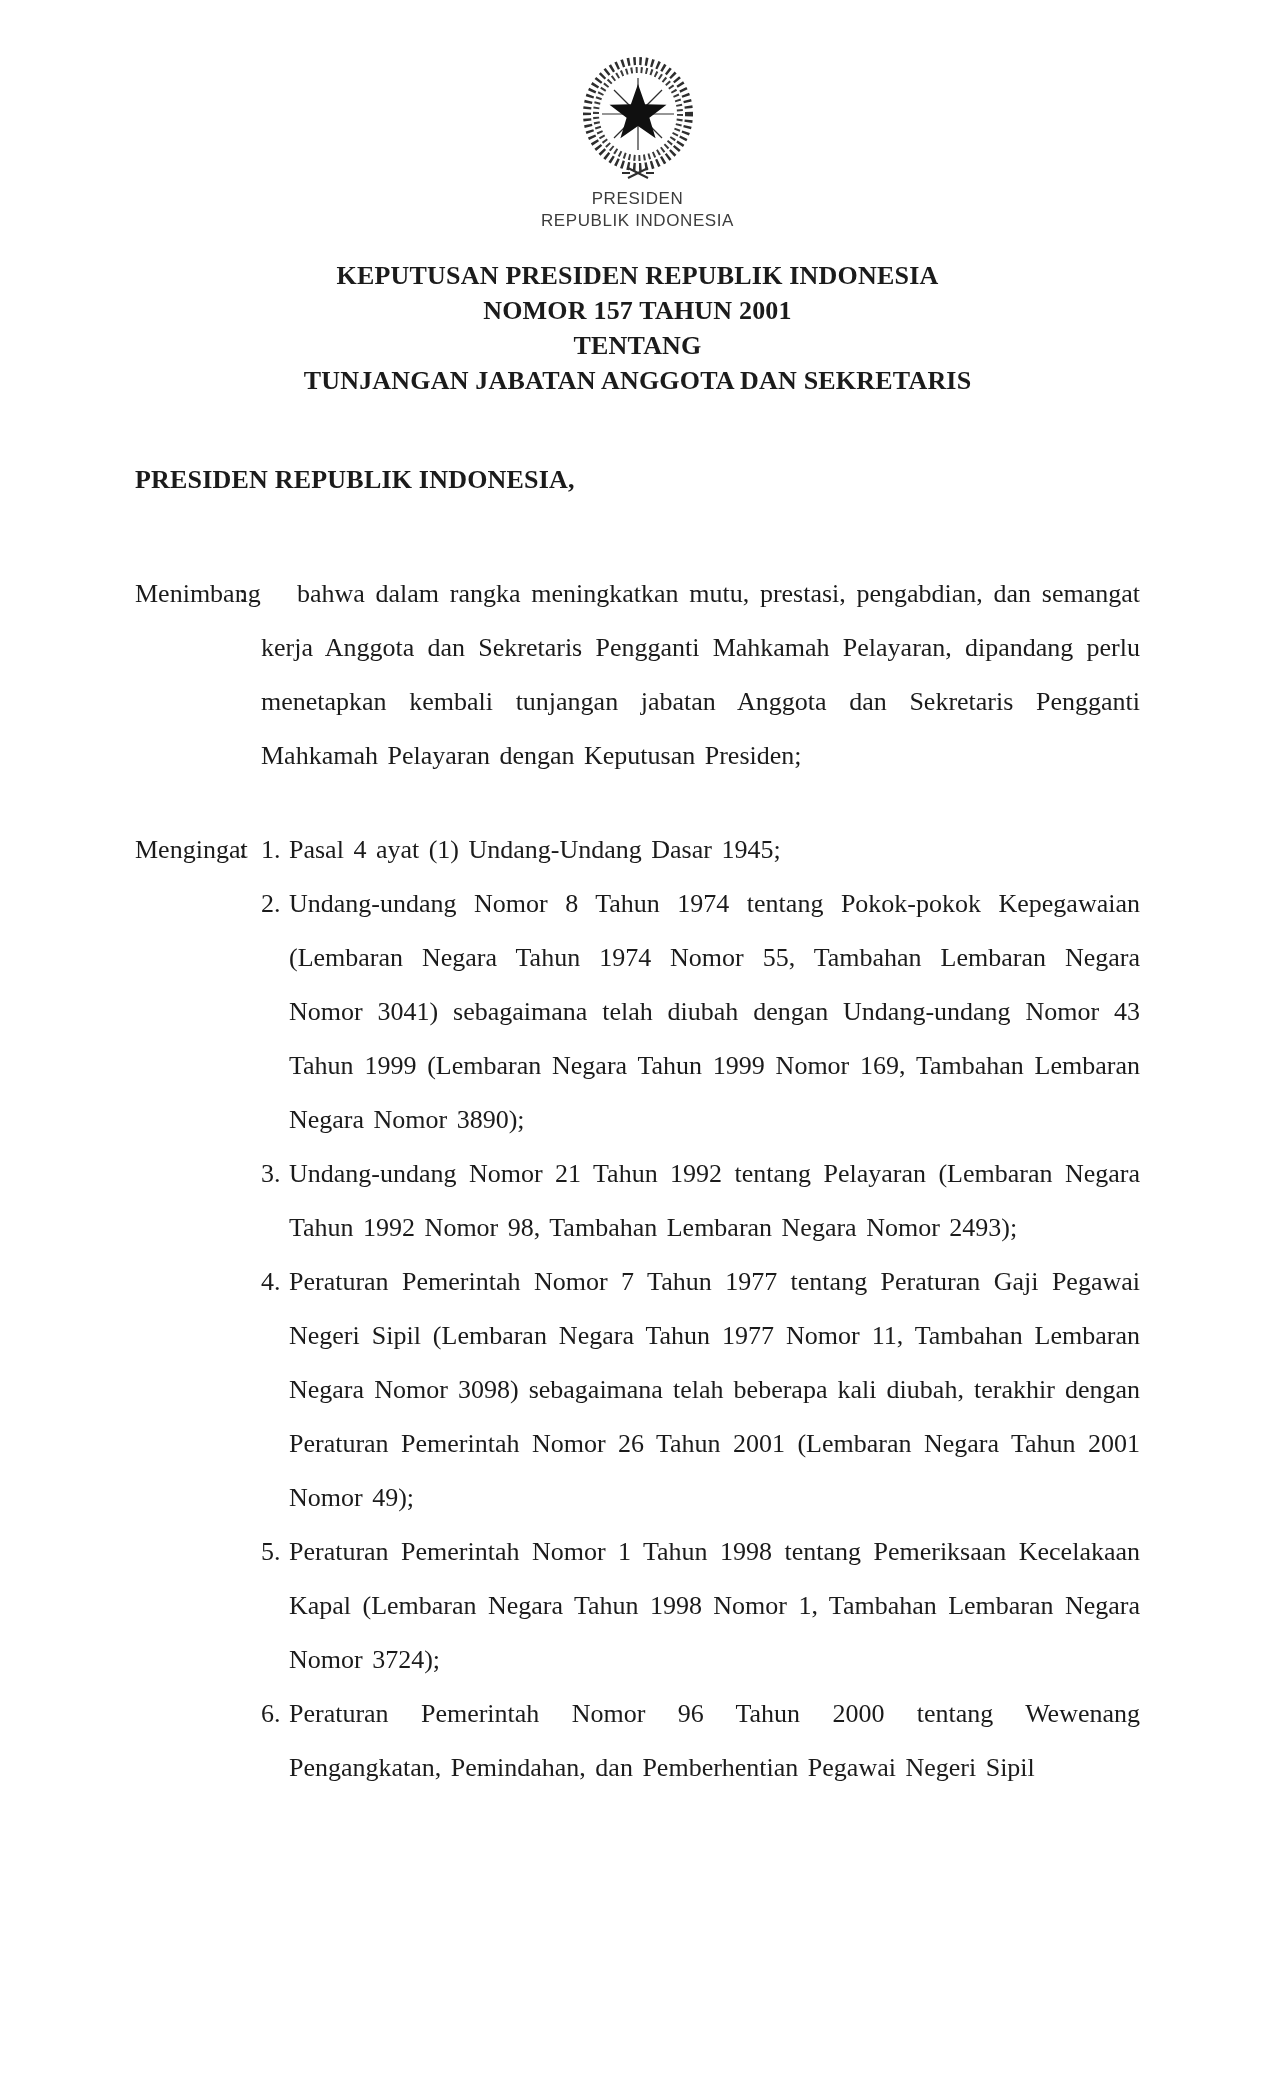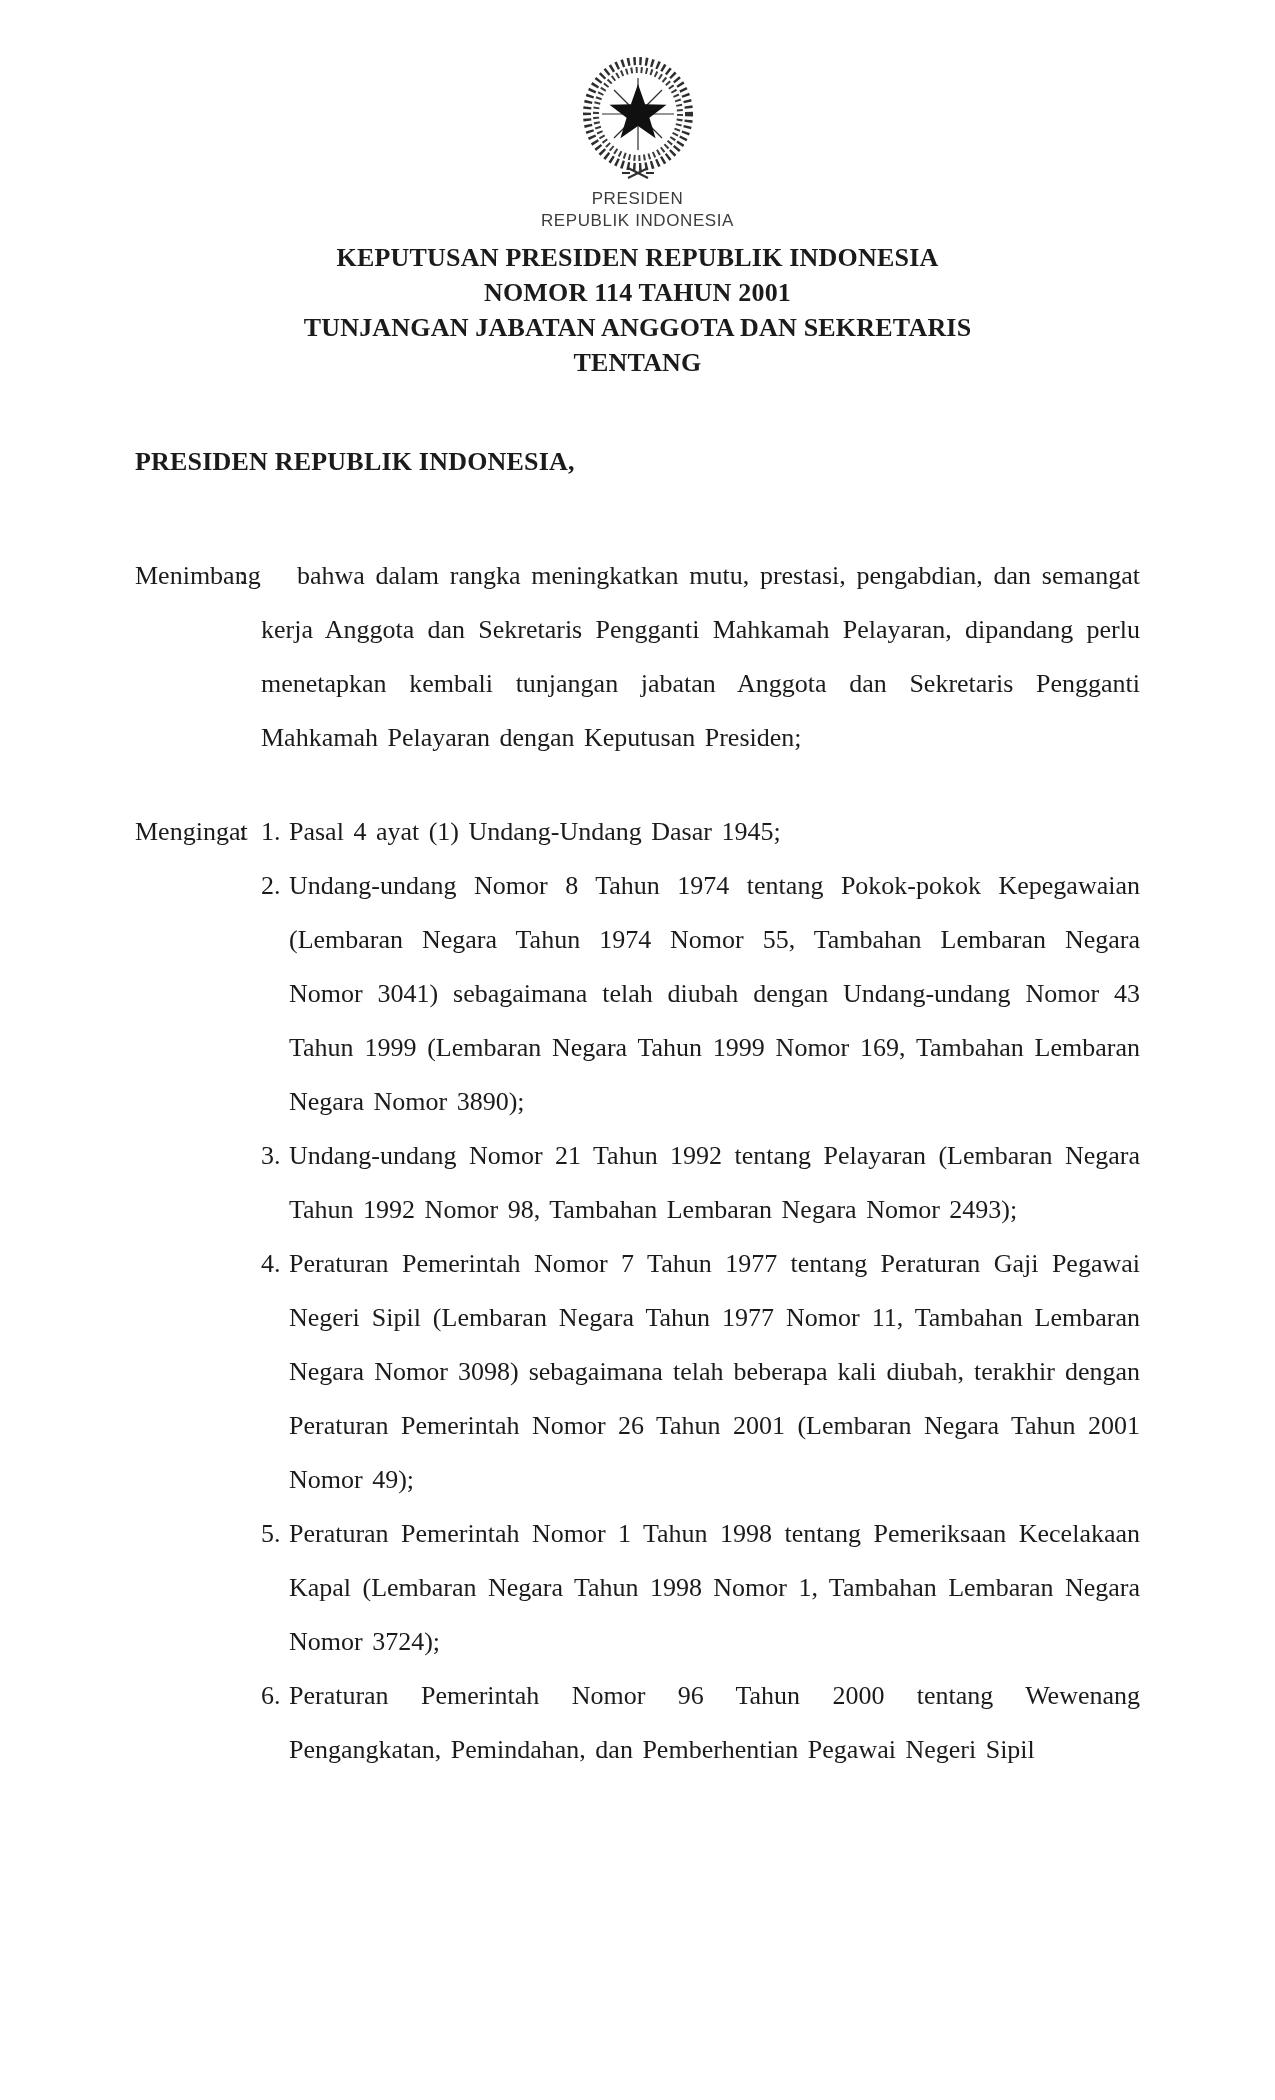--- a/index.html
+++ b/index.html
@@ -24,21 +24,21 @@
   .lh-line {
     font-family: "Liberation Sans", "DejaVu Sans", sans-serif;
     font-size: 17px;
     line-height: 22px;
     letter-spacing: 0.6px;
     color: #3c3c3c;
   }
 
   
   .title-block {
-    margin-top: 8px;
+    margin-top: 26px;
     text-align: center;
   }
   .title-line {
     font-size: 26px;
     font-weight: bold;
     line-height: 35px;
     letter-spacing: 0.2px;
   }
 
   
@@ -109,23 +109,23 @@
           <path d="M68 117 L76 117"></path>
         </g>
       </svg>
     </div>
     <div class="lh-line">PRESIDEN</div>
     <div class="lh-line">REPUBLIK INDONESIA</div>
   </div>
 
   <div class="title-block">
     <div class="title-line">KEPUTUSAN PRESIDEN REPUBLIK INDONESIA</div>
-    <div class="title-line">NOMOR 114 TAHUN 2001</div>
+    <div class="title-line">NOMOR 157 TAHUN 2001</div>
+    <div class="title-line">TENTANG</div>
     <div class="title-line">TUNJANGAN JABATAN ANGGOTA DAN SEKRETARIS</div>
-    <div class="title-line">TENTANG</div>
   </div>
 
   <div class="opening">PRESIDEN REPUBLIK INDONESIA,</div>
 
   <div class="clause menimbang">
     <div class="clause-label">Menimbang</div>
     <div class="clause-colon">:</div>
     <div class="clause-body">
       <p class="justified first-indent">bahwa dalam rangka meningkatkan mutu, prestasi, pengabdian, dan semangat kerja Anggota dan Sekretaris Pengganti Mahkamah Pelayaran, dipandang perlu menetapkan kembali tunjangan jabatan Anggota dan Sekretaris Pengganti Mahkamah Pelayaran dengan Keputusan Presiden;</p>
     </div>

